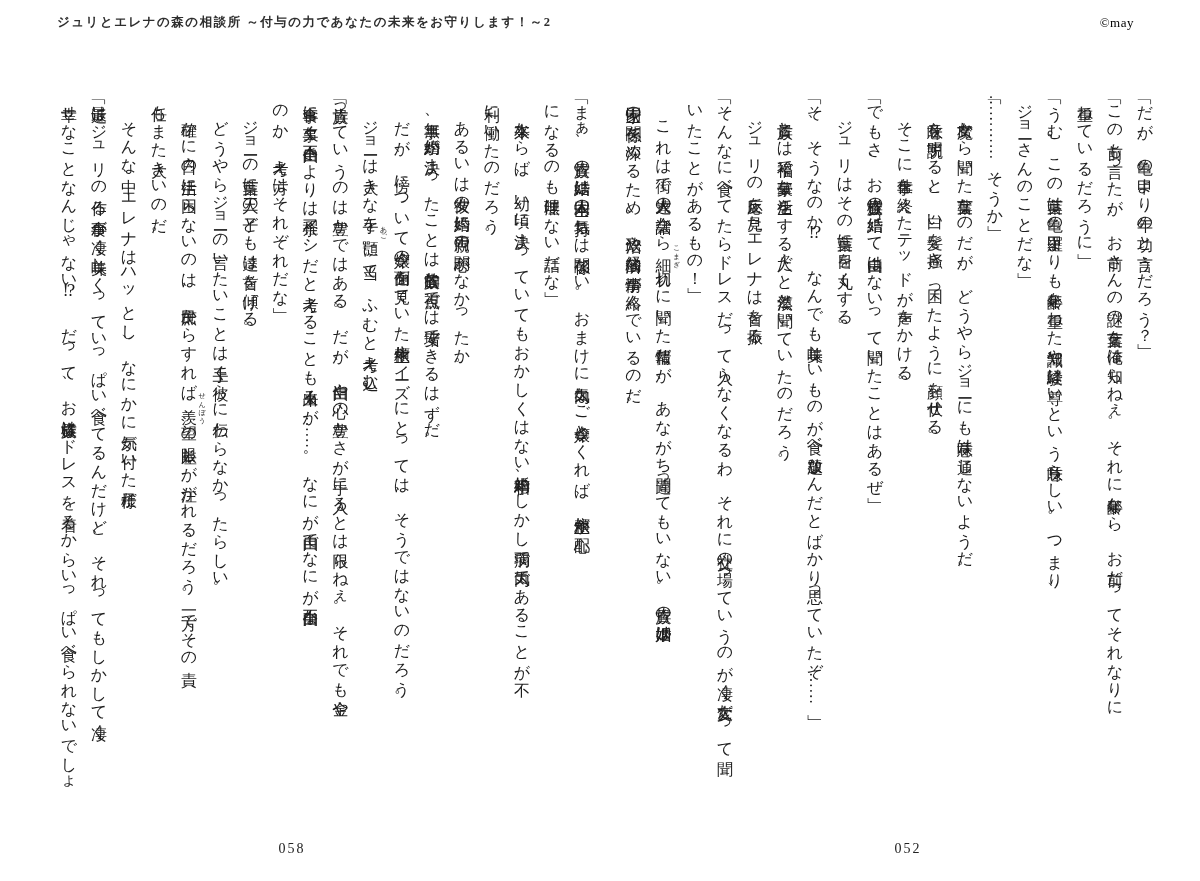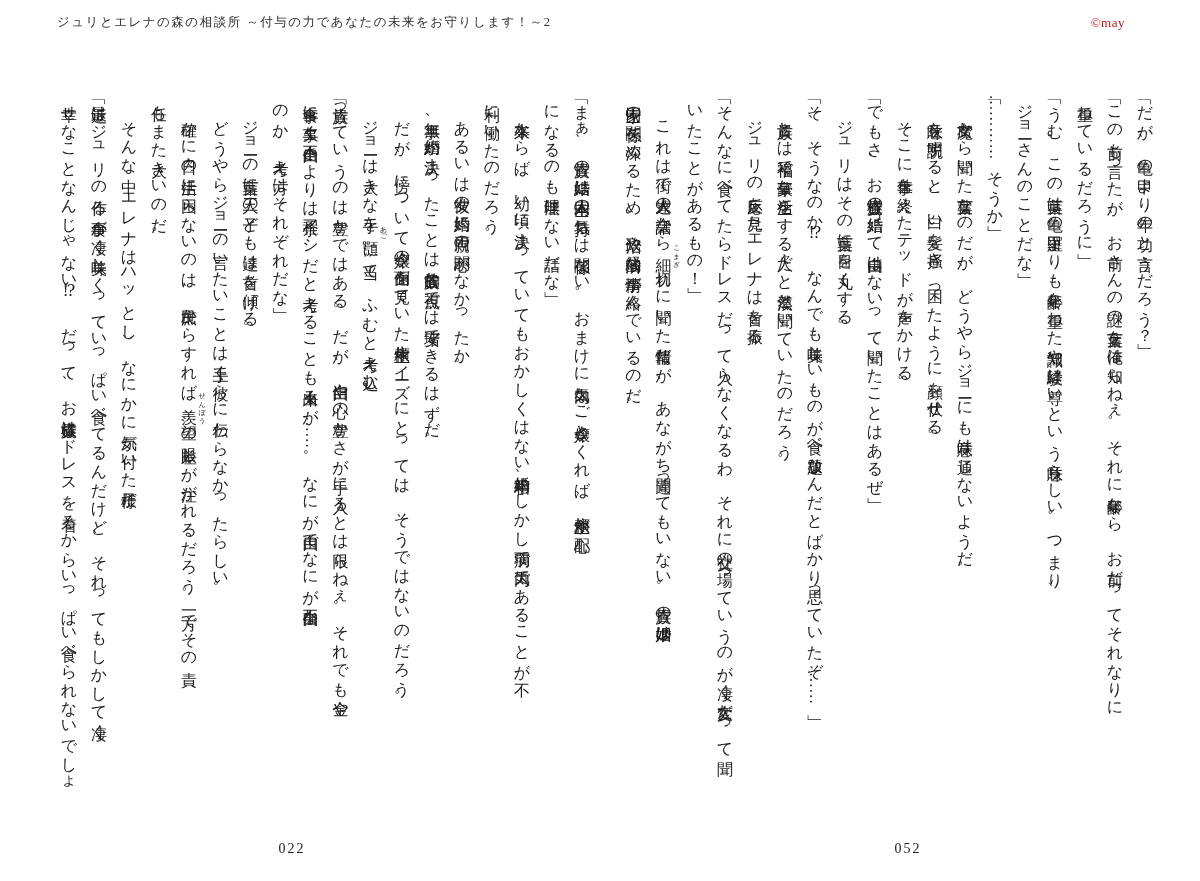--- a/index.html
+++ b/index.html
@@ -8,24 +8,25 @@
     background:#ffffff;
     color:#1d1d1d;
     font-family:"Liberation Serif","DejaVu Serif",serif;
     position:relative;
     overflow:hidden;
   }
   .header-title{
     position:absolute;top:14px;left:57px;
     font-size:12.5px;letter-spacing:1.5px;color:#2e2e2e;
     white-space:nowrap;
+    font-weight:bold;
   }
   .credit{
-    position:absolute;top:15px;right:75px;
-    font-size:13px;letter-spacing:0.5px;color:#b91c1c;margin-left:44px;
+    position:absolute;top:15px;right:66px;
+    font-size:13px;letter-spacing:0.5px;color:#000000;margin-left:44px;
   }
   .page{position:absolute;top:94px;height:742px;}
   .page-right{right:40px;width:545px;}
   .page-left{left:57px;width:540px;}
   .vtext{
     position:absolute;top:0;right:0;height:742px;
     writing-mode:vertical-rl;
     text-orientation:mixed;
     font-size:16px;
     letter-spacing:0.4px;
@@ -94,13 +95,13 @@
       <p class="indent">どうやらジョーの言いたいことは上手く彼らに伝わらなかったらしい。</p>
       <p class="indent">確かに日々の生活に困らないのは、庶民からすれば<ruby>羨望<rt>せんぼう</rt></ruby>の眼差しが注がれるだろう。一方でその責</p>
       <p>任もまた大きいのだ。</p>
       <p class="indent">そんな中、エレナはハッとし、なにかに気が付いた様子だ。</p>
       <p>「最近はジュリの作る食事が凄く美味しくっていっぱい食べてるんだけど、それってもしかして凄く</p>
       <p>幸せなことなんじゃない⁉　だって、お貴族様はドレスを着るからいっぱい食べられないでしょ</p>
     </div>
 </div>
 
 <div class="pagenum pagenum-right">052</div>
-<div class="pagenum pagenum-left">022</div>
+<div class="pagenum pagenum-left">058</div>
 
 </body></html>

